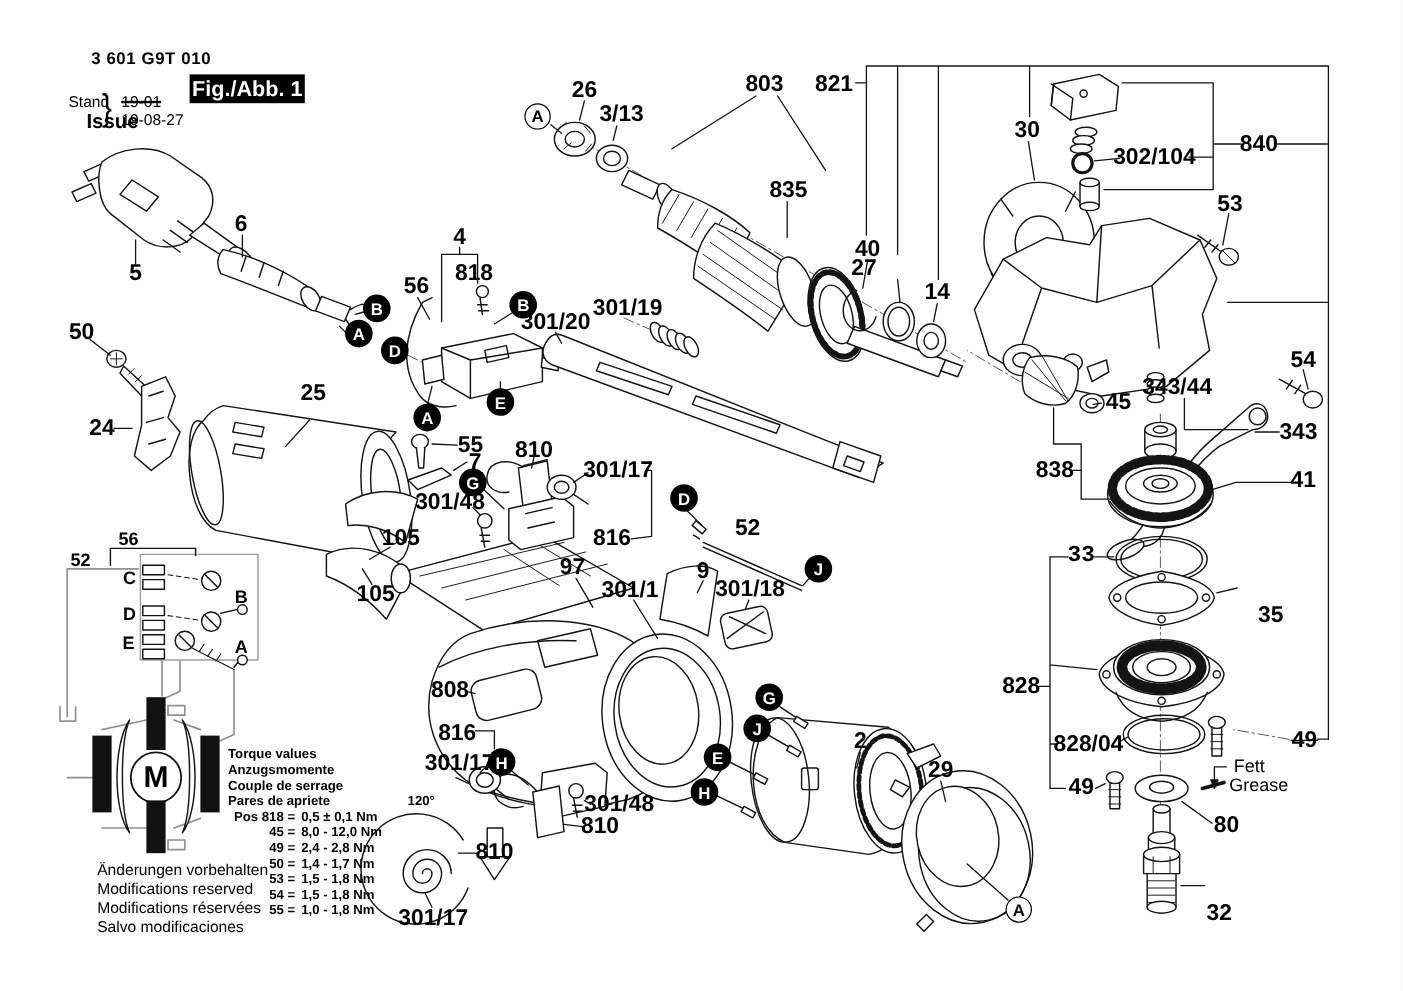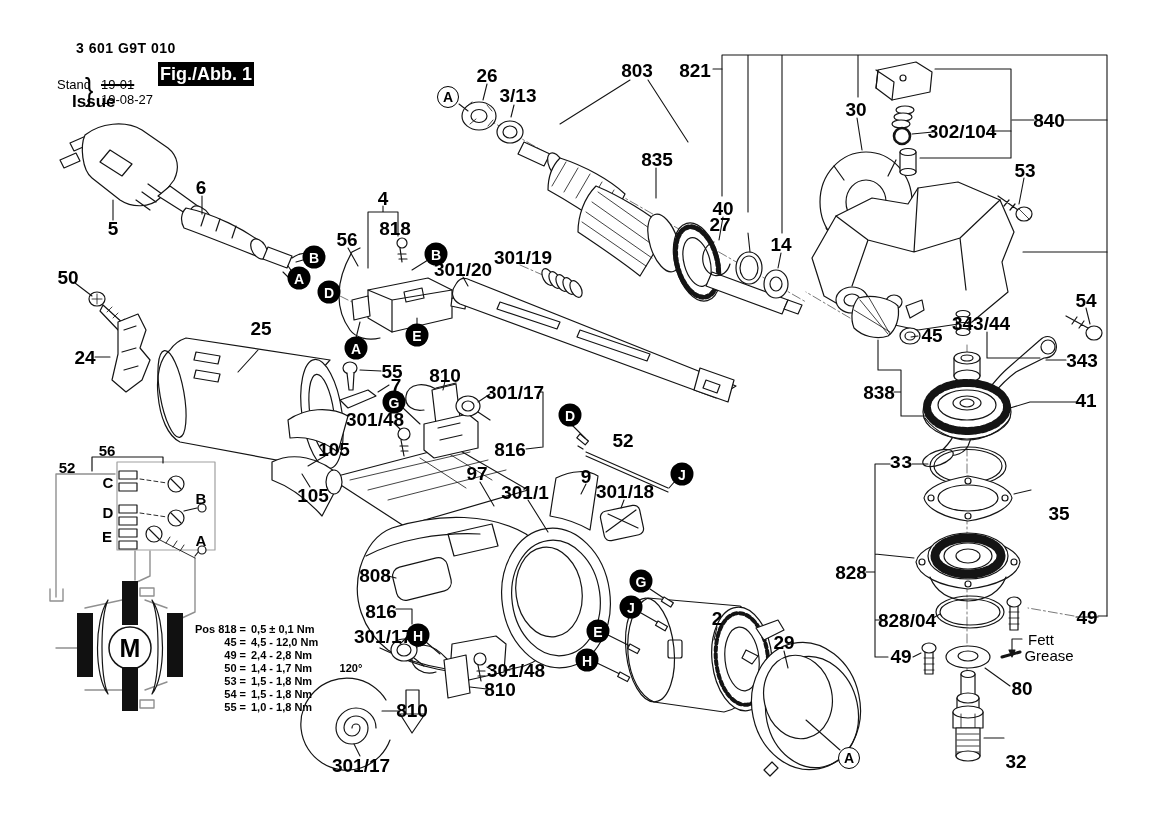--- a/index.html
+++ b/index.html
@@ -446,28 +446,34 @@
   <div id="stand-label">Stand</div>
   <div id="issue-label">Issue</div>
   <div id="brace">}</div>
   <div id="old-date">19-01</div>
   <div id="new-date">19-08-27</div>
   <div id="fig-box">
     <span>Fig./Abb. 1</span>
   </div>
 
   <div id="torque">
+    <div id="torque-headers">
+        <div>Torque values</div>
+        <div>Anzugsmomente</div>
+        <div>Couple de serrage</div>
+        <div>Pares de apriete</div>
+      </div>
     <div id="torque-entries">
         <div class="torque-row">
           <span class="torque-pos">Pos 818 =</span>
           <span class="torque-val">0,5 ± 0,1 Nm</span>
         </div>
         <div class="torque-row">
           <span class="torque-pos">45 =</span>
-          <span class="torque-val">4,5 - 12,0 Nm</span>
+          <span class="torque-val">8,0 - 12,0 Nm</span>
         </div>
         <div class="torque-row">
           <span class="torque-pos">49 =</span>
           <span class="torque-val">2,4 - 2,8 Nm</span>
         </div>
         <div class="torque-row">
           <span class="torque-pos">50 =</span>
           <span class="torque-val">1,4 - 1,7 Nm</span>
         </div>
         <div class="torque-row">
@@ -478,20 +484,26 @@
           <span class="torque-pos">54 =</span>
           <span class="torque-val">1,5 - 1,8 Nm</span>
         </div>
         <div class="torque-row">
           <span class="torque-pos">55 =</span>
           <span class="torque-val">1,0 - 1,8 Nm</span>
         </div>
       </div>
   </div>
 
+  <div id="footer-notes">
+      <div>Änderungen vorbehalten</div>
+      <div>Modifications reserved</div>
+      <div>Modifications réservées</div>
+      <div>Salvo modificaciones</div>
+    </div>
 
   <div class="layer" id="label-layer">
       <div class="part-label" style="left: 487px; top: 75px;">26</div>
       <div class="part-label" style="left: 518px; top: 95px;">3/13</div>
       <div class="part-label" style="left: 637px; top: 70px;">803</div>
       <div class="part-label" style="left: 695px; top: 70px;">821</div>
       <div class="part-label" style="left: 657px; top: 159px;">835</div>
       <div class="part-label" style="left: 856px; top: 109px;">30</div>
       <div class="part-label" style="left: 962px; top: 131px;">302/104</div>
       <div class="part-label" style="left: 1049px; top: 120px;">840</div>

